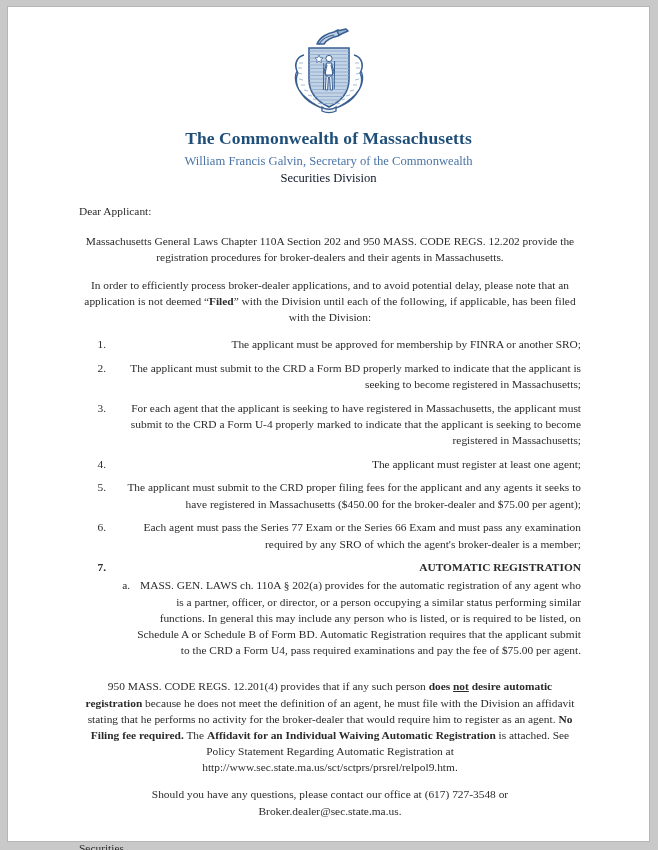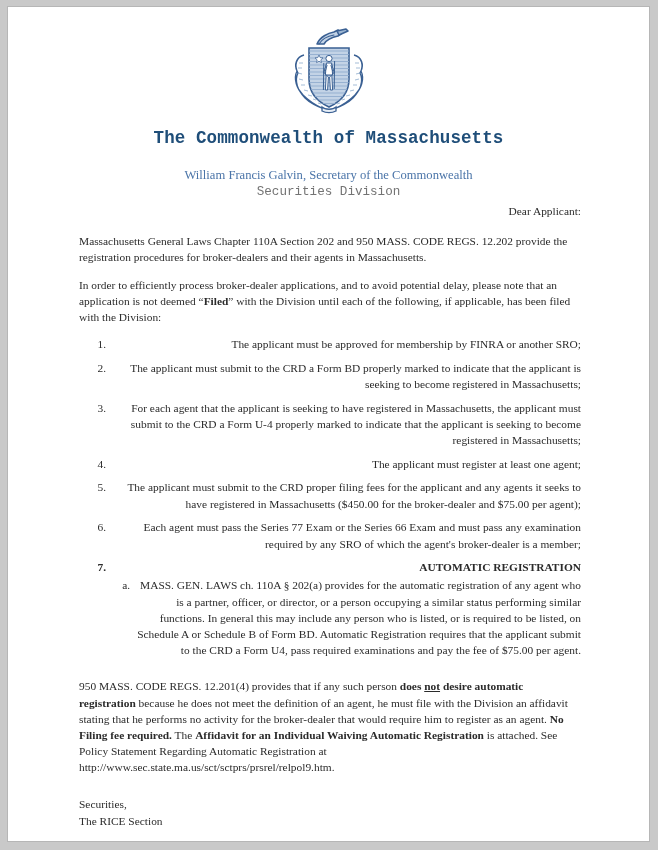--- a/index.html
+++ b/index.html
@@ -42,57 +42,57 @@
 
   .seal-wrap {
     width: 82px;
     margin: 0 auto;
     line-height: 0;
   }
   .seal-wrap svg { display: block; width: 82px; height: 92px; }
 
   .org-title {
     margin-top: 9px;
-    font-family: Liberation Mono, monospace;
+    font-family: Liberation Serif, serif;
     font-size: 17.5px;
     font-weight: bold;
     color: #1f4e79;
     letter-spacing: 0.1px;
     line-height: 1.15;
   }
   .org-sub {
     font-size: 12.6px;
     color: #4a74a8;
     line-height: 1.35;
-    margin-top: 19px;
+    margin-top: 5px;
   }
   .org-sub2 {
     font-size: 12.6px;
-    color: #737373;
+    color: #0f172a;
     line-height: 1.35;
-    font-family: Liberation Mono, monospace;
   }
 
   
   .body-area {
     position: absolute;
     left: 71px;
     top: 196px;
     width: 502px;
     color: #2b2b2b;
     font-size: 11.4px;
     line-height: 1.42;
     text-align: left;
   }
 
   .para {
     margin: 0 0 11px 0;
-  }
-
-  .salutation { margin: 0 0 14px 0; text-align: right; }
+    text-align: center;
+  }
+
+  .salutation { margin: 0 0 14px 0; }
 
   ol.main-list {
     margin: 0 0 10px 0;
     padding-left: 30px;
     list-style-type: decimal;
   }
   ol.main-list > li {
     margin-bottom: 7.5px;
     padding-left: 4px;
     text-align: right;
@@ -196,20 +196,21 @@
         <li>Each agent must pass the Series 77 Exam or the Series 66 Exam and must pass any examination required by any SRO of which the agent's broker-dealer is a member;</li>
         <li class="bold-item"><span>AUTOMATIC REGISTRATION</span>
           <ol class="sub-list">
             <li>MASS. GEN. LAWS ch. 110A § 202(a) provides for the automatic registration of any agent who is a partner, officer, or director, or a person occupying a similar status performing similar functions. In general this may include any person who is listed, or is required to be listed, on Schedule A or Schedule B of Form BD. Automatic Registration requires that the applicant submit to the CRD a Form U4, pass required examinations and pay the fee of $75.00 per agent.</li>
           </ol>
         </li>
       </ol>
 
       <p class="para"><span>950 MASS. CODE REGS. 12.201(4) provides that if any such person </span><b>does </b><b><u>not</u></b><b> desire automatic registration</b><span> because he does not meet the definition of an agent, he must file with the Division an affidavit stating that he performs no activity for the broker-dealer that would require him to register as an agent. </span><b>No Filing fee required.</b><span> The </span><b>Affidavit for an Individual Waiving Automatic Registration</b><span> is attached. See Policy Statement Regarding Automatic Registration at </span><span>http://www.sec.state.ma.us/sct/sctprs/prsrel/relpol9.htm</span><span>.</span></p>
 
+      <p class="para"><span>Should you have any questions, please contact our office at </span><span>(617) 727-3548</span><span> or </span><span>Broker.dealer@sec.state.ma.us</span><span>.</span></p>
 
       <div class="closing-block">
         <p class="closing-line">Securities,</p>
         <p class="closing-line">The RICE Section</p>
       </div>
 
     </div>
   </div>
 </div>
 

